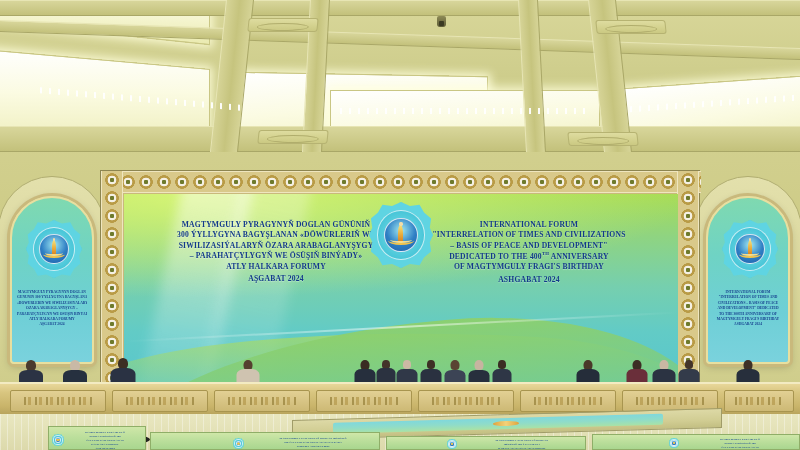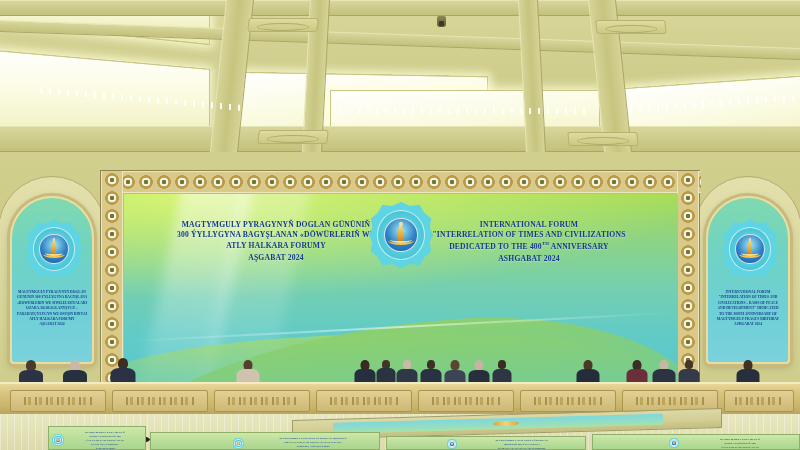--- a/index.html
+++ b/index.html
@@ -372,28 +372,32 @@
     <div class="screen">
       <div class="glow-ray" style="left:34px;"></div>
       <div class="glow-ray" style="left:92px; opacity:.55;"></div>
       <div class="wave2"></div>
       <div class="wave"></div>
       <div class="wave-line"></div>
 
       <div class="screen-text tk">
         <span class="ln">MAGTYMGULY PYRAGYNYŇ DOGLAN GÜNÜNIŇ</span>
         <span class="ln">300 ÝYLLYGYNA BAGYŞLANAN «DÖWÜRLERIŇ WE</span>
+        <span class="ln">SIWILIZASIÝALARYŇ ÖZARA ARABAGLANYŞYGY</span>
+        <span class="ln">– PARAHATÇYLYGYŇ WE ÖSÜŞIŇ BINÝADY»</span>
         <span class="ln">ATLY HALKARA FORUMY</span>
         <span class="ln city">AŞGABAT 2024</span>
       </div>
 
       <div class="screen-text en">
         <span class="ln">INTERNATIONAL FORUM</span>
         <span class="ln">"INTERRELATION OF TIMES AND CIVILIZATIONS</span>
+        <span class="ln">– BASIS OF PEACE AND DEVELOPMENT"</span>
         <span class="ln">DEDICATED TO THE <span>400</span><span class="sup">TH</span> ANNIVERSARY</span>
+        <span class="ln">OF MAGTYMGULY FRAGI'S BIRTHDAY</span>
         <span class="ln city">ASHGABAT 2024</span>
       </div>
 
       <div class="emblem emblem-main" style="left:245px; top:8px; width:64px; height:66px;">
         <div class="scallop"></div>
           <div class="ring-o"></div>
         <div class="ring-i">
             <div class="figure"></div>
             <div class="figure-head"></div>
           <div class="swoosh"></div>

